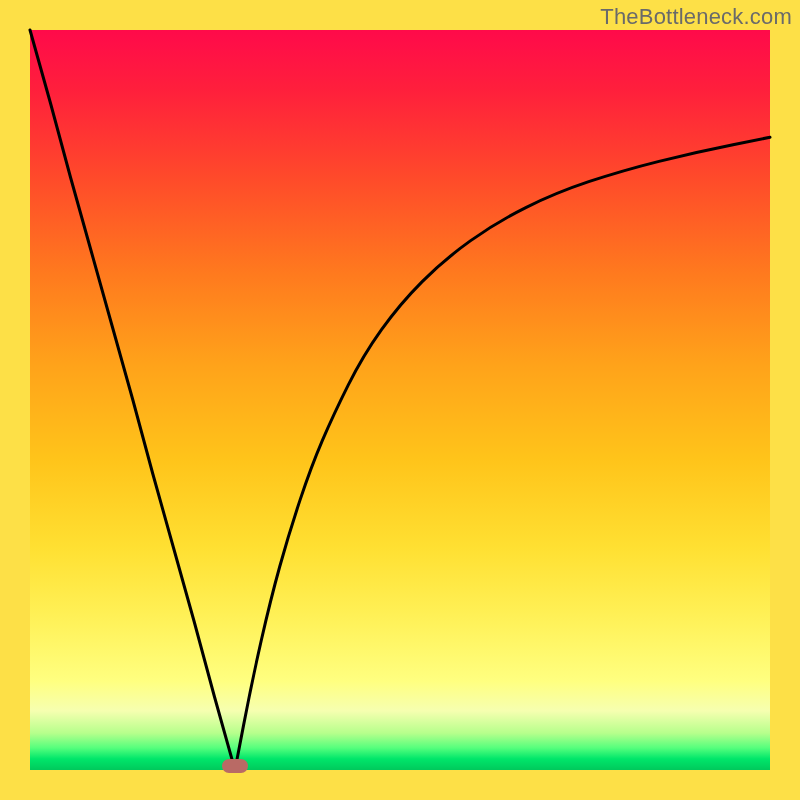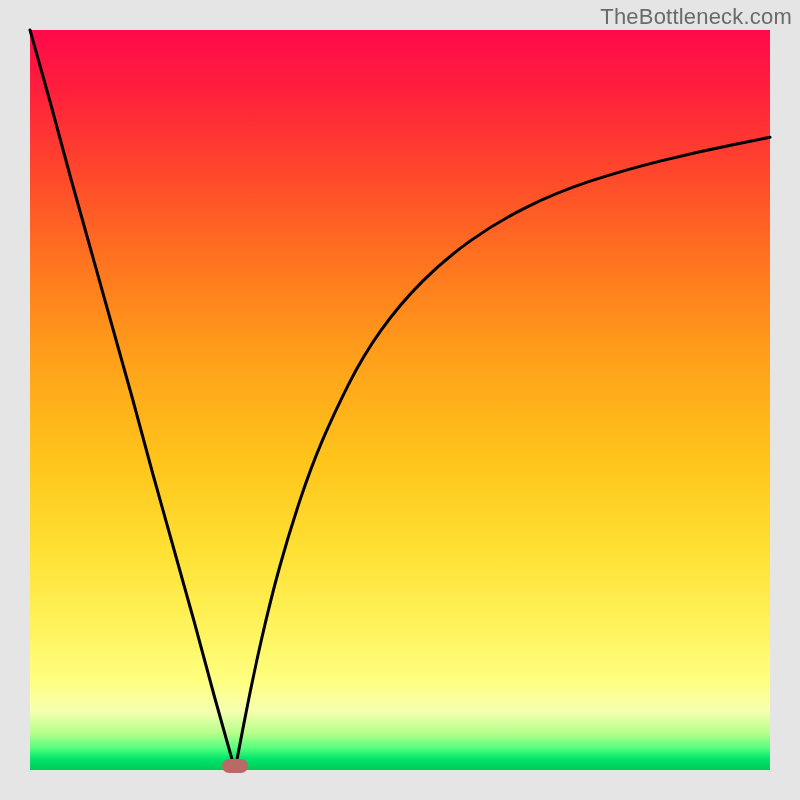--- a/index.html
+++ b/index.html
@@ -8,21 +8,21 @@
     width: 800px;
     height: 800px;
     background: #000;
     font-family: Arial, Helvetica, sans-serif;
     overflow: hidden;
   }
   .frame {
     position: relative;
     width: 800px;
     height: 800px;
-    background: #e5e5e5;
+    background: #fde047;
   }
   .plot {
     position: absolute;
     left: 30px;
     top: 30px;
     width: 740px;
     height: 740px;
     background: linear-gradient(to bottom,
       #ff0a4a 0%,
       #ff1f3c 8%,

